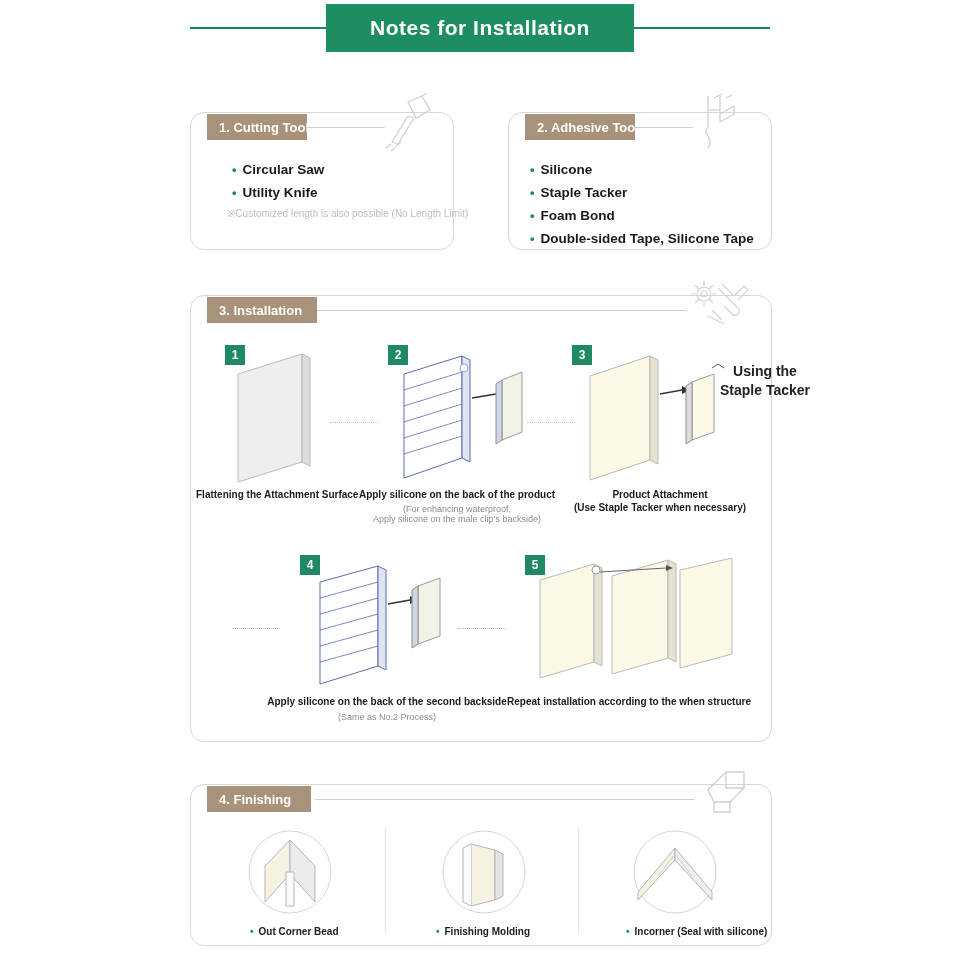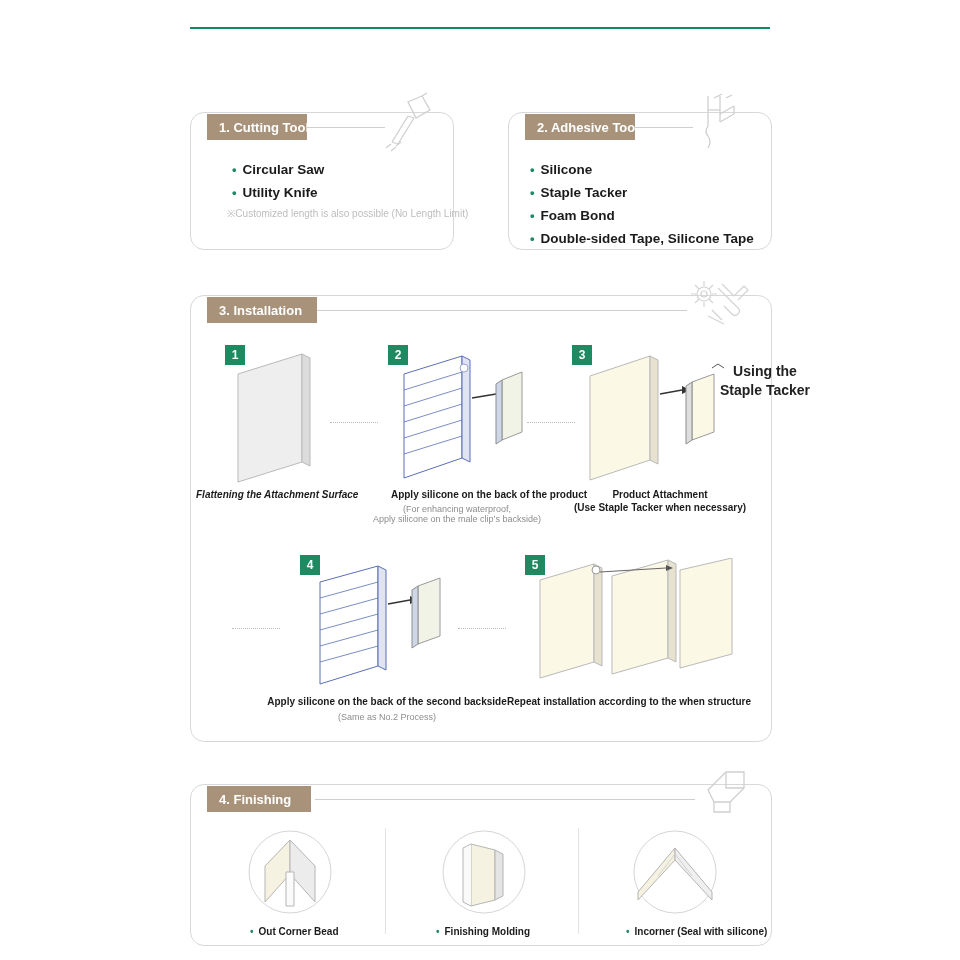--- a/index.html
+++ b/index.html
@@ -76,20 +76,21 @@
   .fin-cap .dot{color:#1f8a62;margin-right:5px;}
   .vsep{position:absolute;width:1px;background:#e2e2e2;}
   svg{display:block;}
   .abs{position:absolute;}
 </style>
 </head>
 <body>
 
 <div class="header">
   <div class="header-rule"></div>
+  <div class="header-title">Notes for Installation</div>
 </div>
 
 <div class="panel" style="left:190px;top:112px;width:264px;height:138px;">
 </div>
 <div class="panel-tab" style="left:207px;top:114px;width:100px;">1. Cutting Tool</div>
 <div class="tab-rule" style="left:307px;top:127px;width:78px;"></div>
 
 <div class="abs" style="left:378px;top:92px;">
   <svg width="68" height="64" viewBox="0 0 68 64">
     <g fill="none" stroke="#cfcfcf" stroke-width="1.3">
@@ -158,21 +159,21 @@
   </svg>
 </div>
 
 <div class="step-badge" style="left:225px;top:345px;">1</div>
 <div class="abs" style="left:230px;top:350px;">
   <svg width="110" height="140" viewBox="0 0 110 140">
     <polygon points="8,24 72,4 72,112 8,132" fill="#eeeeee" stroke="#b9b9b9" stroke-width="1"></polygon>
     <polygon points="72,4 80,8 80,116 72,112" fill="#dcdcdc" stroke="#b9b9b9" stroke-width="1"></polygon>
   </svg>
 </div>
-<div class="cap" style="left:196px;top:489px;width:160px;font-style:italic;">Flattening the Attachment Surface</div>
+<div class="cap" style="left:196px;top:489px;width:160px;">Flattening the Attachment Surface</div>
 
 <div class="dots" style="left:330px;top:422px;width:48px;"></div>
 
 <div class="step-badge" style="left:388px;top:345px;">2</div>
 <div class="abs" style="left:386px;top:350px;">
   <svg width="140" height="140" viewBox="0 0 140 140">
 
     <polygon points="18,24 76,6 76,108 18,128" fill="#ffffff" stroke="#5b6fb5" stroke-width="1"></polygon>
     <g stroke="#5b6fb5" stroke-width="0.8" fill="none">
       <path d="M18 40 L76 22"></path>
@@ -185,21 +186,21 @@
 
     <line x1="86" y1="48" x2="110" y2="44" stroke="#333" stroke-width="1.4"></line>
     <polygon points="110,40 118,44 110,48" fill="#333"></polygon>
 
     <circle cx="78" cy="18" r="4" fill="#fff" stroke="#9aa4c9" stroke-width="1"></circle>
 
     <polygon points="116,30 136,22 136,82 116,90" fill="#f1f3e6" stroke="#9a9a9a" stroke-width="1"></polygon>
     <polygon points="110,34 116,30 116,90 110,94" fill="#cfd6e8" stroke="#8d8d8d" stroke-width="1"></polygon>
   </svg>
 </div>
-<div class="cap" style="left:344px;top:489px;width:242px;padding-left:24px;">Apply silicone on the back of the product</div>
+<div class="cap" style="left:336px;top:489px;width:242px;">Apply silicone on the back of the product</div>
 <div class="cap sub" style="left:336px;top:504px;width:242px;">(For enhancing waterproof,</div>
 <div class="cap sub" style="left:336px;top:514px;width:242px;">Apply silicone on the male clip’s backside)</div>
 
 <div class="dots" style="left:527px;top:422px;width:48px;"></div>
 
 <div class="step-badge" style="left:572px;top:345px;">3</div>
 <div class="abs" style="left:572px;top:348px;">
   <svg width="170" height="140" viewBox="0 0 170 140">
     <polygon points="18,28 78,8 78,112 18,132" fill="#fcf8e6" stroke="#b9b9b9" stroke-width="1"></polygon>
     <polygon points="78,8 86,12 86,116 78,112" fill="#e6e2cf" stroke="#b9b9b9" stroke-width="1"></polygon>

